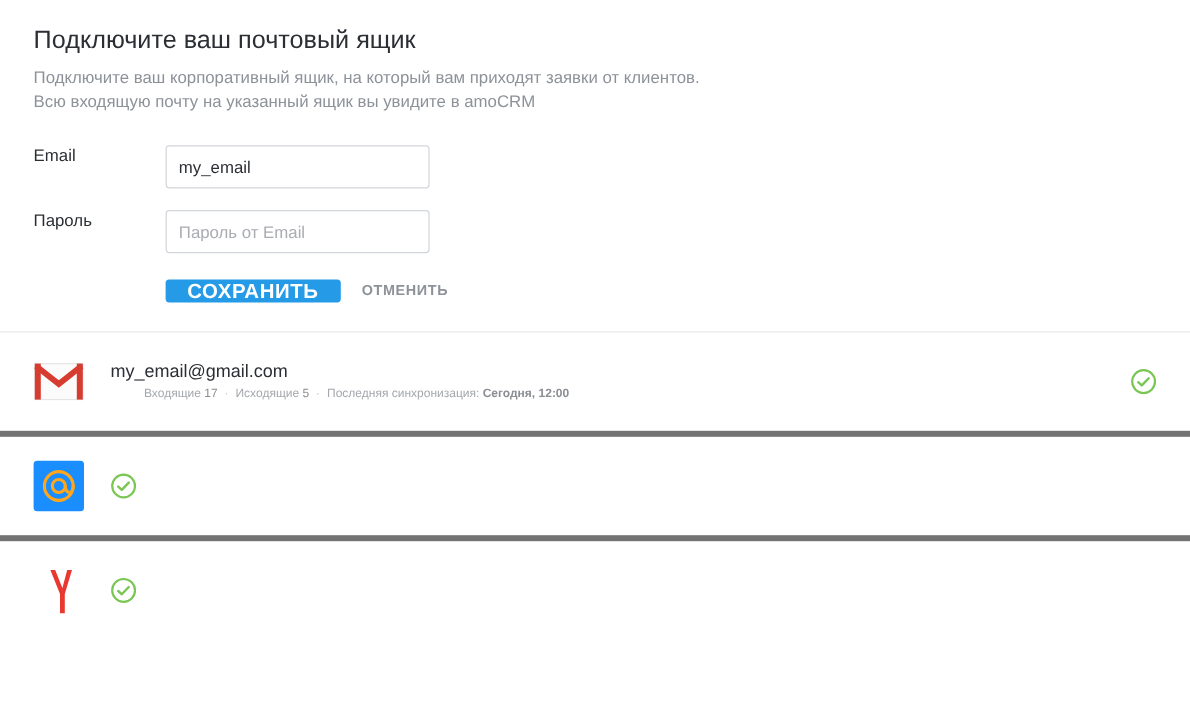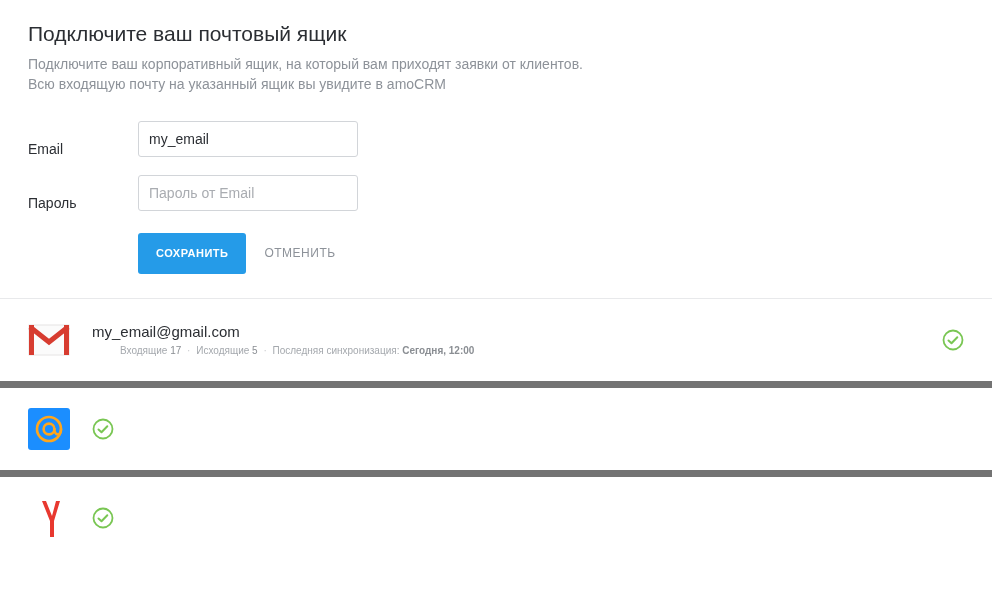--- a/index.html
+++ b/index.html
@@ -23,21 +23,21 @@
     margin-bottom: 8px;
   }
   .page-desc {
     font-size: 14px;
     color: #8d9299;
     line-height: 1.45;
     margin-bottom: 26px;
   }
   .form-row {
     display: flex;
-    align-items: flex-end;
+    align-items: flex-start;
     margin-bottom: 18px;
   }
   .form-label {
     width: 110px;
     font-size: 14px;
     color: #2b2e33;
   }
   .form-input {
     width: 220px;
     height: 36px;
@@ -52,44 +52,44 @@
   .btn-row {
     display: flex;
     align-items: center;
     margin-left: 110px;
     margin-top: 22px;
   }
   .btn-primary {
     background: #259be8;
     color: #fff;
     border: none;
-    height: 41px;
+    height: 19px;
     padding: 0 18px;
-    font-size: 11px;
+    font-size: 17px;
     font-weight: 700;
     letter-spacing: 0.5px;
     border-radius: 3px;
     cursor: pointer;
   }
   .btn-secondary {
     background: none;
     border: none;
     color: #8d9299;
     font-size: 12px;
-    font-weight: 400;
+    font-weight: 700;
     letter-spacing: 0.5px;
     margin-left: 18px;
     cursor: pointer;
   }
   .accounts { }
   .account-row {
     display: flex;
     align-items: center;
     padding: 20px 28px 20px 28px;
-    border-bottom: 7px solid #737373;
+    border-bottom: 5px solid #737373;
     position: relative;
   }
   .account-row:last-child { border-bottom: none; }
   .account-icon {
     width: 42px;
     height: 42px;
     flex-shrink: 0;
     margin-right: 22px;
     display: flex;
     align-items: center;

